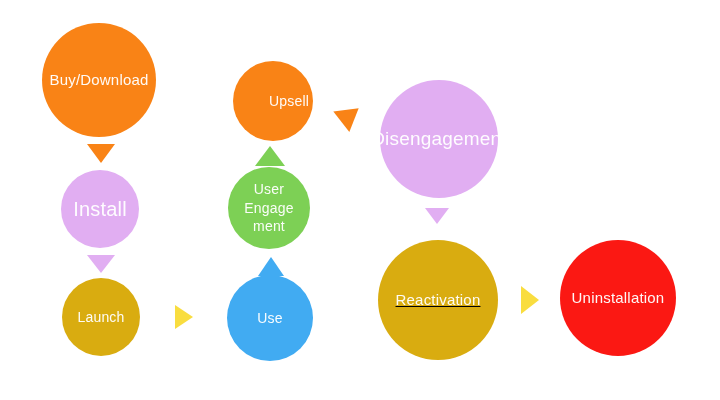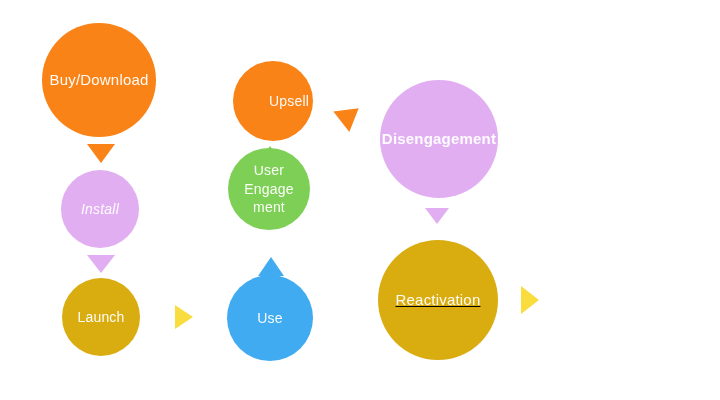--- a/index.html
+++ b/index.html
@@ -34,41 +34,44 @@
   }
 </style>
 </head>
 <body>
 
 <div id="diagram" style="width: 720px; height: 400px; background: rgb(255, 255, 255);">
     <div class="node" style="left: 42px; top: 23px; width: 114px; height: 114px; background: rgb(249, 131, 22);">
       <span class="node-label" style="font-size: 15px;">Buy/Download</span>
     </div>
     <div class="node" style="left: 61px; top: 170px; width: 78px; height: 78px; background: rgb(225, 174, 242);">
-      <span class="node-label" style="font-size: 14px; font-style: italic;">Install</span>
+      <span class="node-label" style="font-size: 20px;">Install</span>
     </div>
     <div class="node" style="left: 62px; top: 278px; width: 78px; height: 78px; background: rgb(217, 172, 16); align-items: center;">
       <span class="node-label" style="font-size: 14px;">Launch</span>
     </div>
     <div class="node" style="left: 233px; top: 61px; width: 80px; height: 80px; background: rgb(249, 131, 22);">
       <span class="node-label" style="font-size: 14px; margin-left: 32px;">Upsell</span>
     </div>
-    <div class="node" style="left: 228px; top: 148px; width: 82px; height: 82px; background: rgb(125, 208, 85); text-align: center;">
+    <div class="node" style="left: 228px; top: 167px; width: 82px; height: 82px; background: rgb(125, 208, 85); text-align: center;">
       <span class="node-label" style="font-size: 14px;">User
 Engage
 ment</span>
     </div>
     <div class="node" style="left: 227px; top: 275px; width: 86px; height: 86px; background: rgb(65, 171, 242);">
       <span class="node-label" style="font-size: 14px;">Use</span>
     </div>
     <div class="node" style="left: 380px; top: 80px; width: 118px; height: 118px; background: rgb(225, 174, 242);">
-      <span class="node-label" style="font-size: 15px; font-weight: bold;">Disengagement</span>
+      <span class="node-label" style="font-size: 19px;">Disengagement</span>
     </div>
     <div class="node" style="left: 378px; top: 240px; width: 120px; height: 120px; background: rgb(217, 172, 16); text-decoration: underline;">
       <span class="node-label" style="font-size: 15px;">Reactivation</span>
+    </div>
+    <div class="node" style="left: 560px; top: 240px; width: 116px; height: 116px; background: rgb(251, 24, 19);">
+      <span class="node-label" style="font-size: 15px;">Uninstallation</span>
     </div>
     <div class="arrow" style="border-left: 14.5px solid transparent; border-right: 14.5px solid transparent; border-top: 19px solid rgb(249, 131, 22); left: 86.5px; top: 143.5px;"></div>
     <div class="arrow" style="border-left: 14px solid transparent; border-right: 14px solid transparent; border-top: 18px solid rgb(225, 174, 242); left: 87px; top: 255px;"></div>
     <div class="arrow" style="border-top: 12px solid transparent; border-bottom: 12px solid transparent; border-left: 18px solid rgb(249, 221, 63); left: 175px; top: 305px;"></div>
     <div class="arrow" style="border-left: 13px solid transparent; border-right: 13px solid transparent; border-bottom: 19px solid rgb(65, 171, 242); left: 258px; top: 256.5px;"></div>
     <div class="arrow" style="border-left: 15px solid transparent; border-right: 15px solid transparent; border-bottom: 20px solid rgb(125, 208, 85); left: 255px; top: 146px;"></div>
     <div class="arrow" style="border-top: 13px solid transparent; border-bottom: 13px solid transparent; border-left: 22px solid rgb(249, 131, 22); left: 339px; top: 102px; transform: rotate(-38deg);"></div>
     <div class="arrow" style="border-left: 12px solid transparent; border-right: 12px solid transparent; border-top: 16px solid rgb(225, 174, 242); left: 425px; top: 208px;"></div>
     <div class="arrow" style="border-top: 14px solid transparent; border-bottom: 14px solid transparent; border-left: 18px solid rgb(249, 221, 63); left: 521px; top: 286px;"></div>
   </div>

